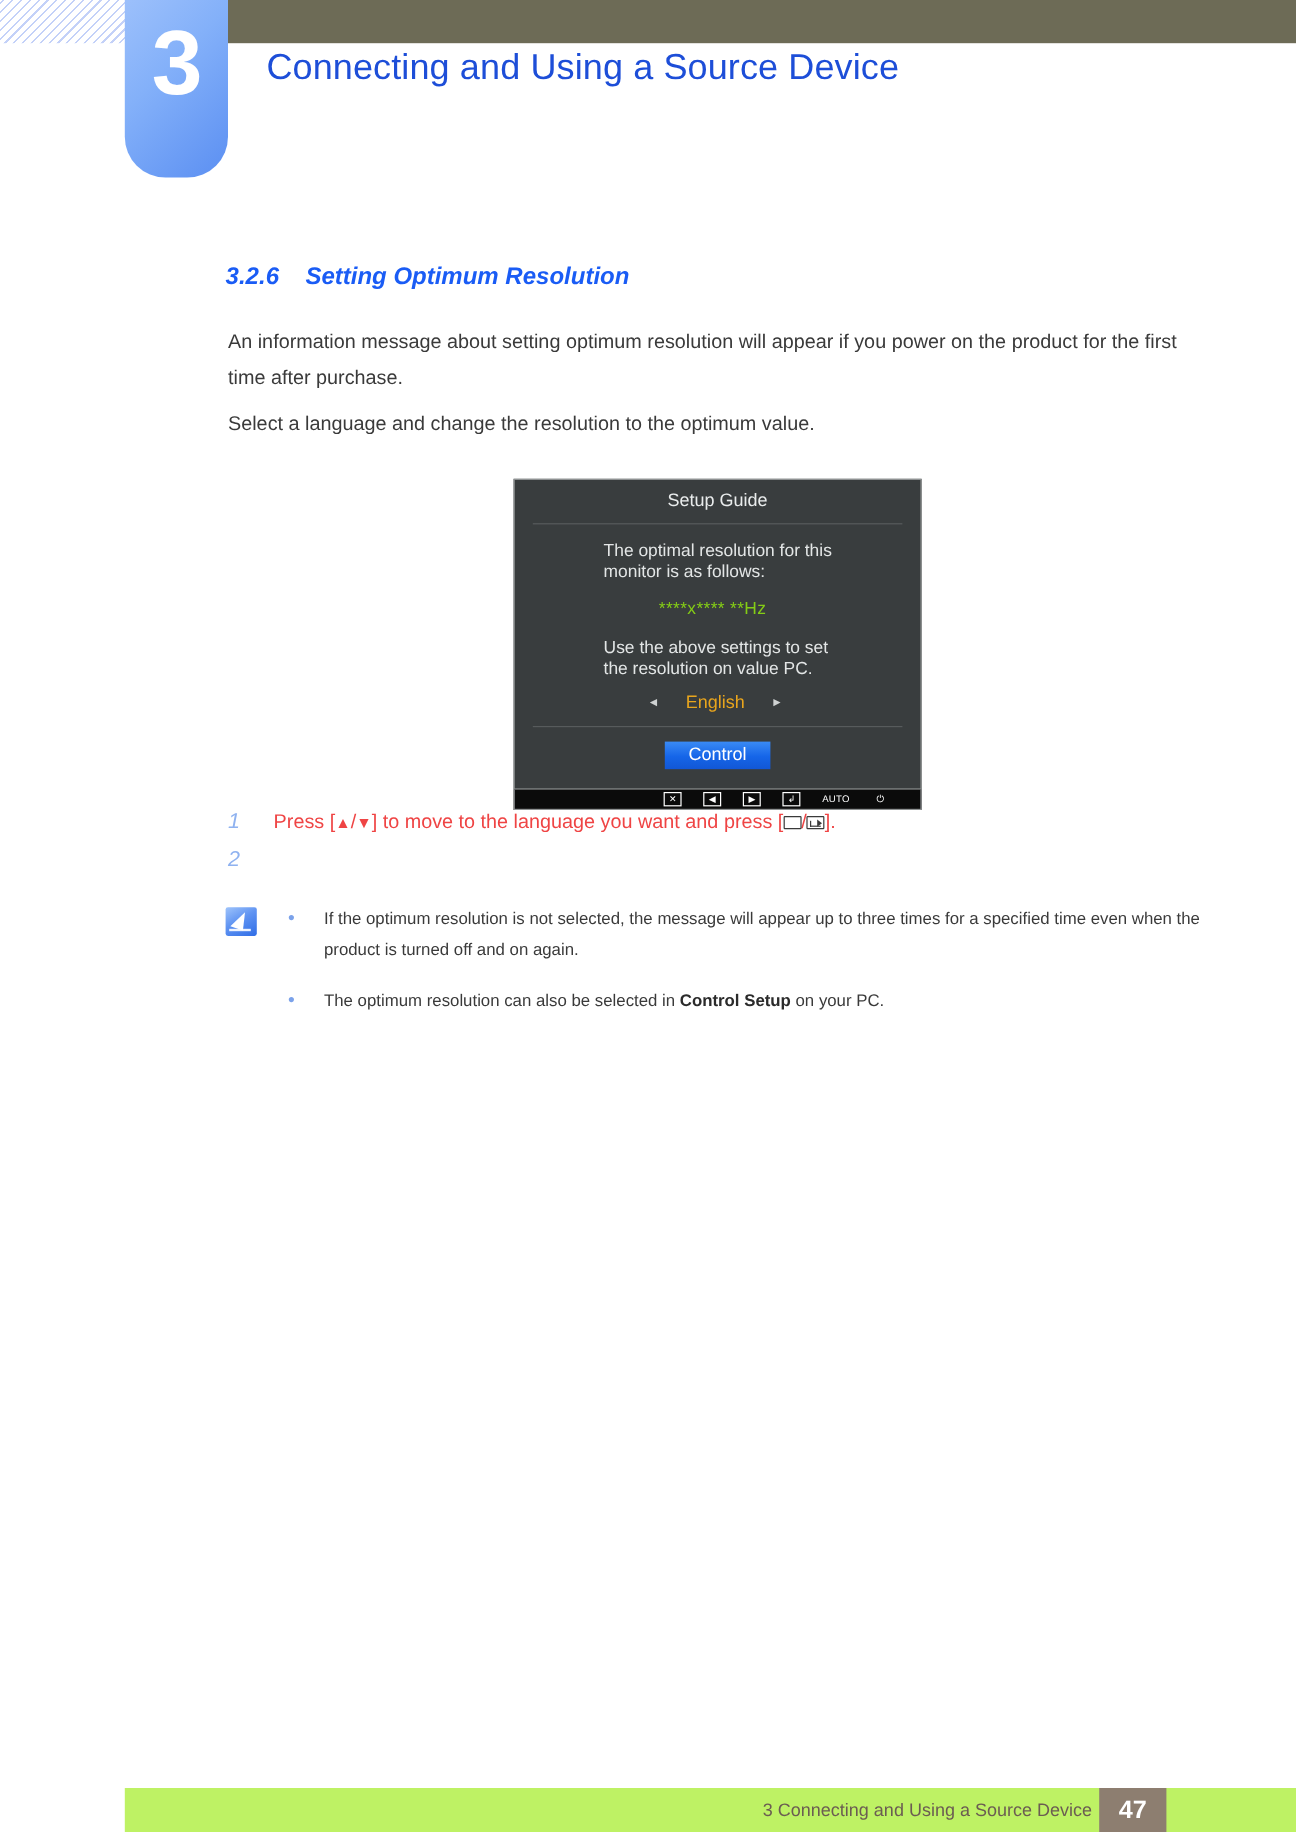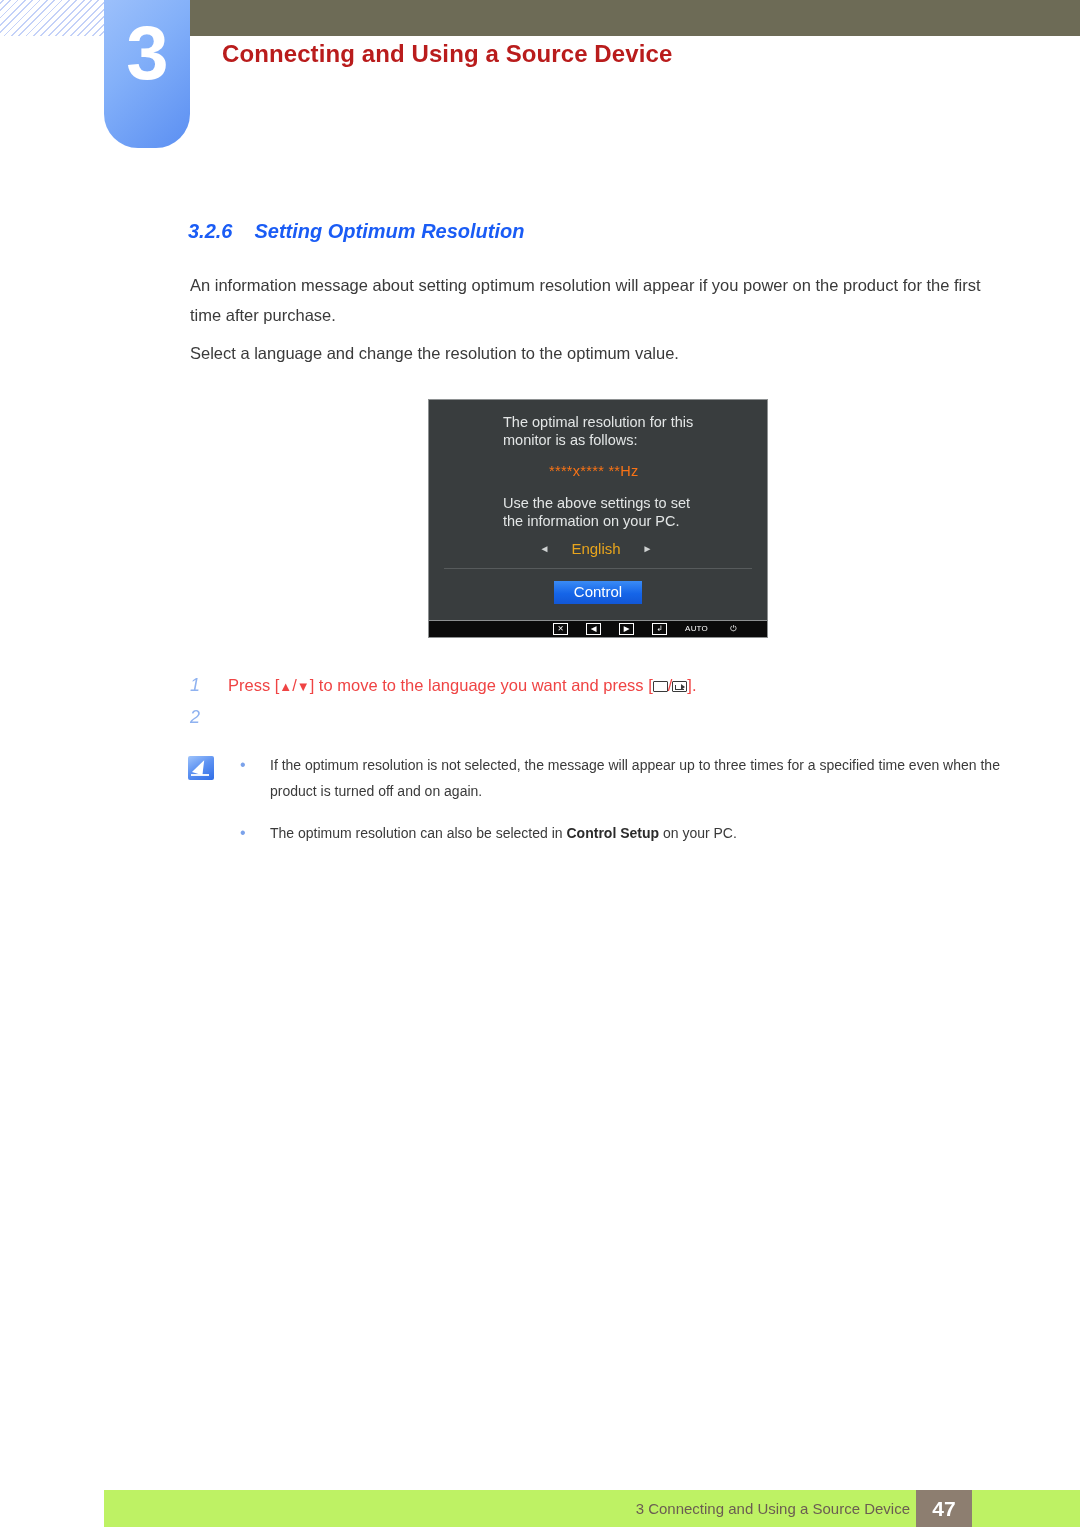--- a/index.html
+++ b/index.html
@@ -49,23 +49,23 @@
   .olive-band {
     position: absolute;
     left: 190px; top: 0;
     width: 890px; height: 36px;
     background: #6d6b56;
   }
 
   .chapter-title {
     position: absolute;
     left: 222px; top: 40px;
-    font-size: 24px;
-    font-weight: bold;
-    color: #b91c1c;
+    font-size: 30px;
+    font-weight: normal;
+    color: #1d4ed8;
     letter-spacing: .1px;
     white-space: nowrap;
   }
 
   .section-heading {
     position: absolute;
     left: 188px; top: 220px;
     font-size: 20px;
     font-weight: bold;
     color: #1a5cf5;
@@ -108,21 +108,21 @@
   }
   .osd-body {
     padding: 13px 0 4px 74px;
     color: #e3e6e6;
     font-size: 14.5px;
     line-height: 18px;
   }
   .osd-res {
     text-align: left;
     margin: 13px 16px 14px 46px;
-    color: #f97316;
+    color: #84cc16;
     font-size: 14.5px;
     letter-spacing: .3px;
   }
   .osd-lang {
     display: flex;
     align-items: center;
     justify-content: center;
     gap: 22px;
     padding: 6px 0 11px;
     margin-right: 4px;
@@ -294,26 +294,27 @@
 
   <div class="section-heading">
     <span class="num">3.2.6</span><span>Setting Optimum Resolution</span>
   </div>
 
   <div class="para para-1">An information message about setting optimum resolution will appear if you power on the product for the first time after purchase.</div>
   <div class="para para-2">Select a language and change the resolution to the optimum value.</div>
 
   <div class="osd-wrap">
     <div class="osd">
+      <div class="osd-title">Setup Guide</div>
       <div class="osd-body">
         <div>The optimal resolution for this</div>
         <div>monitor is as follows:</div>
         <div class="osd-res">****x****  **Hz</div>
         <div>Use the above settings to set</div>
-        <div>the information on your PC.</div>
+        <div>the resolution on value PC.</div>
       </div>
       <div class="osd-lang">
         <span class="arrow">◄</span>
         <span class="lang">English</span>
         <span class="arrow">►</span>
       </div>
       <div class="osd-sep"></div>
       <div class="osd-footer">
         <span class="osd-return">Control</span>
       </div>

